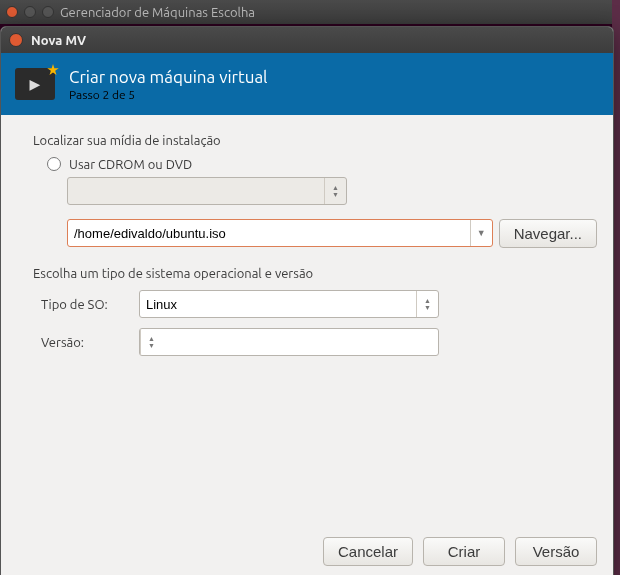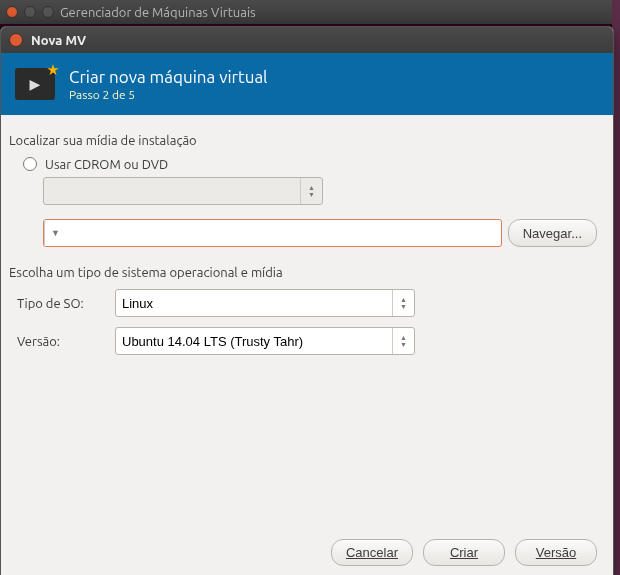--- a/index.html
+++ b/index.html
@@ -74,22 +74,22 @@
   }
   .banner-icon::after {
     content: "";
     position: absolute;
     top: -4px; right: -4px;
     width: 12px; height: 12px;
     background: #f7b500;
     clip-path: polygon(50% 0,61% 35%,98% 35%,68% 57%,79% 91%,50% 70%,21% 91%,32% 57%,2% 35%,39% 35%);
   }
   .banner-title { font-size: 17px; }
-  .banner-step { font-size: 12px; color: #fef9c3; margin-top: 2px;}
-  .content { padding: 18px 16px 0 8px; }
+  .banner-step { font-size: 12px; color: #000000; margin-top: 2px;}
+  .content { padding: 18px 16px 0 32px; }
   .section-label { margin-bottom: 10px; }
   .radio-row { display: flex; gap: 8px; margin: 4px 0 6px 14px; }
   input[type=radio] { accent-color: #dd4814; width: 14px; height: 14px;}
   .combo {
     display: flex; align-items: center;
     border: 1px solid #b8b4ad; border-radius: 3px;
     background: #fff; height: 28px;
   }
   .combo.disabled { background: #eceae6; color: #999;}
   .combo input {
@@ -102,54 +102,54 @@
     font-size: 7px; line-height: 7px; color: #777; cursor: pointer;
   }
   .combo .dd {
     width: 22px; height: 100%; border-left: 1px solid #cfcac2;
     display: flex; align-items: center; justify-content: center;
     font-size: 9px; color: #777; cursor: pointer;
   }
   .indent { margin-left: 34px; }
   .btn {
     background: linear-gradient(#fafaf9,#e8e6e2);
-    border: 1px solid #b8b4ad; border-radius: 12px;
-    padding: 5px 14px; font-size: 13px; cursor: pointer;
+    border: 1px solid #b8b4ad; border-radius: 4px;
+    padding: 5px 14px; font-size: 15px; cursor: pointer;
     color: #3c3c3c;
   }
   .iso-wrap { margin: 4px 0 18px 34px; }
   .iso-row { display: flex; gap: 6px; }
   .iso-row .combo { flex: 1; border-color: #dd7f56;}
   .form-grid {
     display: grid;
     grid-template-columns: 90px 300px;
     gap: 10px 8px;
     margin: 10px 0 0 8px;
     align-items: center;
   }
   .form-grid label { text-align: left; padding-right: 2px;}
   .footer {
     position: absolute;
     bottom: 14px; right: 16px;
     display: flex; gap: 10px;
   }
-  .footer .btn { min-width: 82px; text-decoration: underline; }
+  .footer .btn { min-width: 82px; }
   .desktop-edge {
     position: absolute; right: 0; top: 0; width: 8px; height: 100%;
     background: #5c2d47;
   }
 </style>
 </head>
 <body>
 
 <div class="titlebar">
   <span class="wbtn close"></span>
   <span class="wbtn"></span>
   <span class="wbtn"></span>
-  <span>Gerenciador de Máquinas Virtuais</span>
+  <span>Gerenciador de Máquinas Escolha</span>
 </div>
 
 <div class="desktop-edge"></div>
 
 <div class="modal">
 
   <div class="modal-titlebar">
     <span class="wbtn close"></span>
     <span>Nova MV</span>
   </div>
@@ -172,38 +172,38 @@
     <div class="indent" style="margin-bottom:14px;">
       <div class="combo disabled" style="width:280px;">
         <input disabled="" value="" style="">
         <div class="spin">▲<br>▼</div>
       </div>
     </div>
 
     <div class="iso-wrap">
       <div class="iso-row">
         <div class="combo" style="flex:1;">
+          <input value="/home/edivaldo/ubuntu.iso" style="">
           <div class="dd">▼</div>
         </div>
         <button class="btn">Navegar...</button>
       </div>
     </div>
 
-    <div class="section-label">Escolha um tipo de sistema operacional e mídia</div>
+    <div class="section-label">Escolha um tipo de sistema operacional e versão</div>
 
     <div class="form-grid">
       <label>Tipo de SO:</label>
       <div class="combo">
         <input readonly="" value="Linux" style="">
         <div class="spin">▲<br>▼</div>
       </div>
 
       <label>Versão:</label>
       <div class="combo">
-        <input readonly="" value="Ubuntu 14.04 LTS (Trusty Tahr)" style="">
         <div class="spin">▲<br>▼</div>
       </div>
     </div>
   </div>
 
   <div class="footer">
     <button class="btn">Cancelar</button>
     <button class="btn">Criar</button>
     <button class="btn">Versão</button>
   </div>

